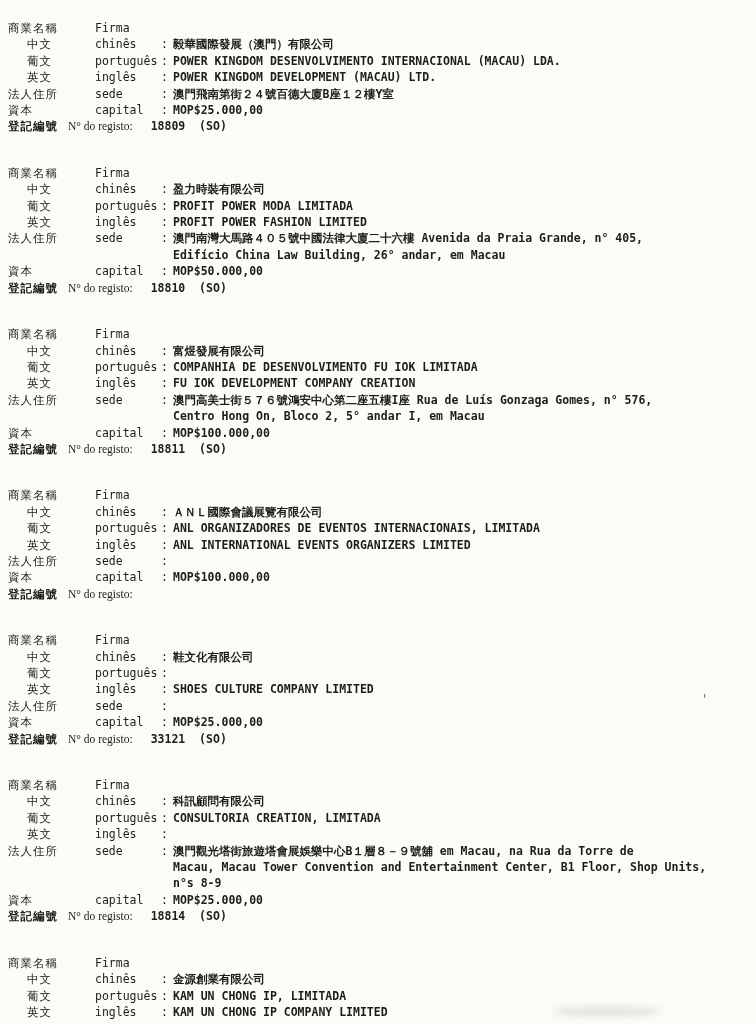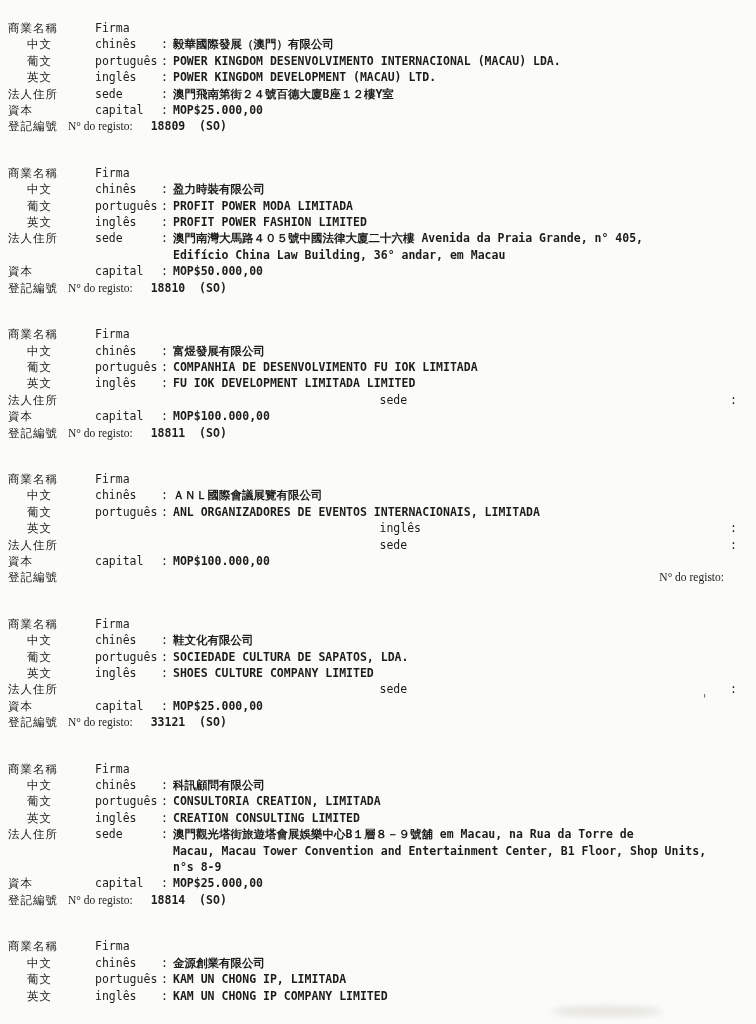--- a/index.html
+++ b/index.html
@@ -15,28 +15,27 @@
     font-size: 11.5px;
     -webkit-font-smoothing: antialiased;
   }
   .page { padding: 20px 14px 0 8px; }
   .entry { margin-bottom: 30px; }
   .row {
     display: flex;
     align-items: flex-start;
     line-height: 16.4px;
     min-height: 16.4px;
-    justify-content: space-between;
   }
   .zh { flex: 0 0 87px; width: 87px; letter-spacing: 1px; white-space: nowrap; }
   .zh.indent { padding-left: 19px; }
   .pt { flex: 0 0 66px; width: 66px; white-space: nowrap; }
   .sep { flex: 0 0 12px; width: 12px; }
   .value { flex: 1 1 auto; white-space: pre-wrap; word-break: break-word; font-weight: bold; }
-  .row.wide .zh { flex: 0 0 auto; width: auto; margin-right: 10px; }
+  .row.wide .zh { flex: 0 0 auto; width: auto; margin-right: 10px; font-weight: bold; }
   .row.wide .pt { flex: 0 0 auto; width: auto; margin-right: 18px; font-family: Liberation Serif, serif; }
   .artifact { position: absolute; color: #6b6b66; }
   .artifact.mark1 { left: 701px; top: 692px; font-size: 12px; }
   .artifact.smudge {
     left: 552px; top: 1006px; width: 110px; height: 11px;
     background: rgba(175,173,160,0.28);
     border-radius: 50%;
     filter: blur(3px);
   }
 </style>
@@ -110,21 +109,21 @@
         <span class="zh indent">英文</span>
         <span class="pt">inglês</span>
         <span class="sep">:</span>
         <span class="value">PROFIT POWER FASHION LIMITED</span>
       </div>
       <div class="row">
         <span class="zh">法人住所</span>
         <span class="pt">sede</span>
         <span class="sep">:</span>
         <span class="value">澳門南灣大馬路４０５號中國法律大廈二十六樓 Avenida da Praia Grande, n° 405,
-Edifício China Law Building, 36° andar, em Macau</span>
+Edifício China Law Building, 26° andar, em Macau</span>
       </div>
       <div class="row">
         <span class="zh">資本</span>
         <span class="pt">capital</span>
         <span class="sep">:</span>
         <span class="value">MOP$50.000,00</span>
       </div>
       <div class="row wide">
         <span class="zh">登記編號</span>
         <span class="pt">N° do registo:</span>
@@ -147,26 +146,28 @@
       <div class="row">
         <span class="zh indent">葡文</span>
         <span class="pt">português</span>
         <span class="sep">:</span>
         <span class="value">COMPANHIA DE DESENVOLVIMENTO FU IOK LIMITADA</span>
       </div>
       <div class="row">
         <span class="zh indent">英文</span>
         <span class="pt">inglês</span>
         <span class="sep">:</span>
-        <span class="value">FU IOK DEVELOPMENT LIMITADA LIMITED</span>
-      </div>
-      <div class="row">
-        <span class="zh">法人住所</span>
-        <span class="pt">sede</span>
-        <span class="sep">:</span>
+        <span class="value">FU IOK DEVELOPMENT COMPANY CREATION</span>
+      </div>
+      <div class="row">
+        <span class="zh">法人住所</span>
+        <span class="pt">sede</span>
+        <span class="sep">:</span>
+        <span class="value">澳門高美士街５７６號鴻安中心第二座五樓I座 Rua de Luís Gonzaga Gomes, n° 576,
+Centro Hong On, Bloco 2, 5° andar I, em Macau</span>
       </div>
       <div class="row">
         <span class="zh">資本</span>
         <span class="pt">capital</span>
         <span class="sep">:</span>
         <span class="value">MOP$100.000,00</span>
       </div>
       <div class="row wide">
         <span class="zh">登記編號</span>
         <span class="pt">N° do registo:</span>
@@ -189,20 +190,21 @@
       <div class="row">
         <span class="zh indent">葡文</span>
         <span class="pt">português</span>
         <span class="sep">:</span>
         <span class="value">ANL ORGANIZADORES DE EVENTOS INTERNACIONAIS, LIMITADA</span>
       </div>
       <div class="row">
         <span class="zh indent">英文</span>
         <span class="pt">inglês</span>
         <span class="sep">:</span>
+        <span class="value">ANL INTERNATIONAL EVENTS ORGANIZERS LIMITED</span>
       </div>
       <div class="row">
         <span class="zh">法人住所</span>
         <span class="pt">sede</span>
         <span class="sep">:</span>
       </div>
       <div class="row">
         <span class="zh">資本</span>
         <span class="pt">capital</span>
         <span class="sep">:</span>
@@ -223,21 +225,20 @@
       <div class="row">
         <span class="zh indent">中文</span>
         <span class="pt">chinês</span>
         <span class="sep">:</span>
         <span class="value">鞋文化有限公司</span>
       </div>
       <div class="row">
         <span class="zh indent">葡文</span>
         <span class="pt">português</span>
         <span class="sep">:</span>
-        <span class="value">SOCIEDADE CULTURA DE SAPATOS, LDA.</span>
       </div>
       <div class="row">
         <span class="zh indent">英文</span>
         <span class="pt">inglês</span>
         <span class="sep">:</span>
         <span class="value">SHOES CULTURE COMPANY LIMITED</span>
       </div>
       <div class="row">
         <span class="zh">法人住所</span>
         <span class="pt">sede</span>
@@ -271,21 +272,20 @@
       <div class="row">
         <span class="zh indent">葡文</span>
         <span class="pt">português</span>
         <span class="sep">:</span>
         <span class="value">CONSULTORIA CREATION, LIMITADA</span>
       </div>
       <div class="row">
         <span class="zh indent">英文</span>
         <span class="pt">inglês</span>
         <span class="sep">:</span>
-        <span class="value">CREATION CONSULTING LIMITED</span>
       </div>
       <div class="row">
         <span class="zh">法人住所</span>
         <span class="pt">sede</span>
         <span class="sep">:</span>
         <span class="value">澳門觀光塔街旅遊塔會展娛樂中心B１層８－９號舖 em Macau, na Rua da Torre de
 Macau, Macau Tower Convention and Entertainment Center, B1 Floor, Shop Units,
 n°s 8-9</span>
       </div>
       <div class="row">

